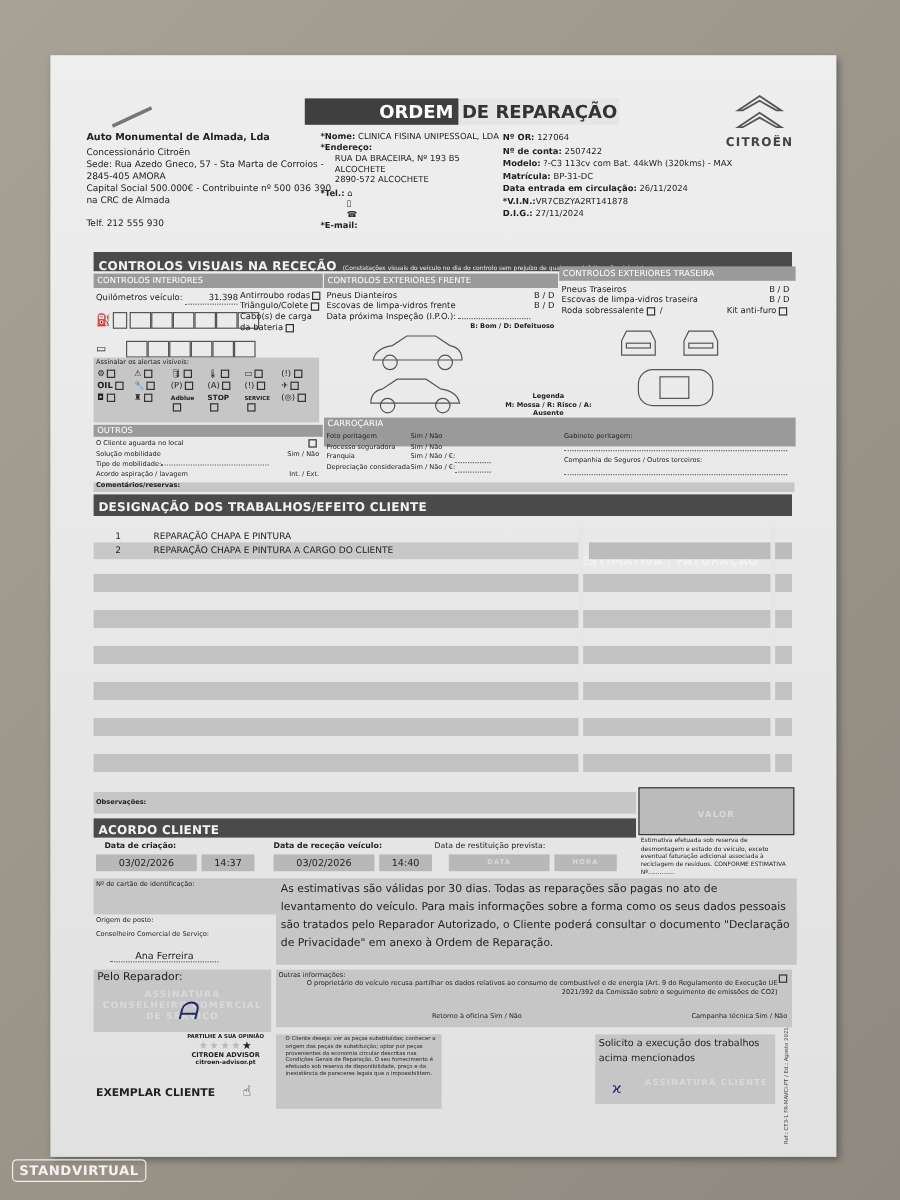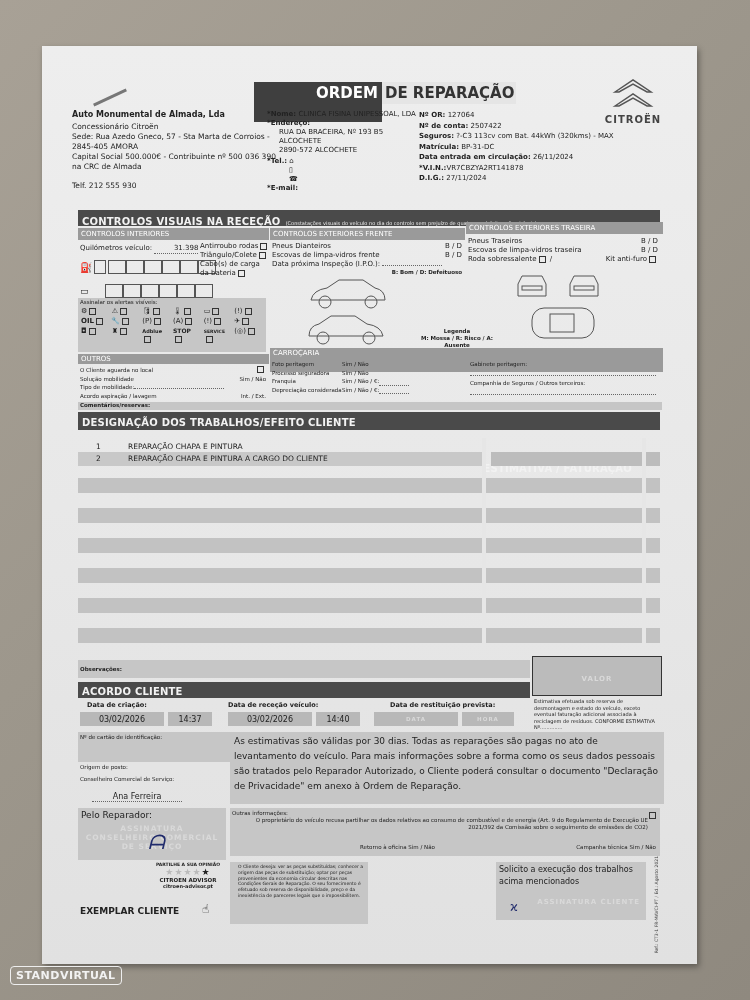--- a/index.html
+++ b/index.html
@@ -36,21 +36,21 @@
 
   <div class="abs company" style="left:30px;top:64px;width:210px;">
     <div class="name">Auto Monumental de Almada, Lda</div>
     <div style="margin-top:2px">Concessionário Citroën</div>
     <div>Sede: Rua Azedo Gneco, 57 - Sta Marta de Corroios - 2845-405 AMORA</div>
     <div>Capital Social 500.000€ - Contribuinte nº 500 036 390 na CRC de Almada</div>
     <div style="margin-top:9px">Telf. 212 555 930</div>
   </div>
 
   <div class="abs" style="left:212px;top:36px;width:262px;height:22px;background:#e5e5e5;">
-    <span class="title-dark" style="display:inline-block;font-size:15px;padding:2px 4px 20px 62px;">ORDEM</span><span style="font-size:15px;font-weight:bold;color:#333;margin-left:3px;">DE REPARAÇÃO</span>
+    <span class="title-dark" style="display:inline-block;font-size:15px;padding:2px 4px 2px 62px;">ORDEM</span><span style="font-size:15px;font-weight:bold;color:#333;margin-left:3px;">DE REPARAÇÃO</span>
   </div>
 
   <div class="abs" style="left:556px;top:30px;width:70px;text-align:center;">
     <svg width="44" height="36" viewBox="0 0 44 36">
       <path d="M4 16 L22 4 L40 16 L36 16 L22 8 L8 16Z" fill="none" stroke="#555" stroke-width="1.5"></path>
       <path d="M4 30 L22 18 L40 30 L36 30 L22 22 L8 30Z" fill="none" stroke="#555" stroke-width="1.5"></path>
     </svg>
     <div style="font-size:10px;font-weight:bold;letter-spacing:1px;color:#444;margin-top:-2px">CITROËN</div>
   </div>
 
@@ -62,21 +62,21 @@
     <div style="padding-left:12px">2890-572 ALCOCHETE</div>
     <div style="margin-top:2px"><b>*Tel.:</b> <span>⌂</span></div>
     <div style="padding-left:22px">▯</div>
     <div style="padding-left:22px">☎</div>
     <div><b>*E-mail:</b></div>
   </div>
 
   <div class="abs sm" style="left:377px;top:64px;width:230px;line-height:10.5px;">
     <div><b>Nº OR:</b> <span>127064</span></div>
     <div><b>Nº de conta:</b> <span>2507422</span></div>
-    <div><b>Seguros:</b> <span>?-C3 113cv com Bat. 44kWh (320kms) - MAX</span></div>
+    <div><b>Modelo:</b> <span>?-C3 113cv com Bat. 44kWh (320kms) - MAX</span></div>
     <div><b>Matrícula:</b> <span>BP-31-DC</span></div>
     <div><b>Data entrada em circulação:</b> <span>26/11/2024</span></div>
     <div><b>*V.I.N.:</b><span>VR7CBZYA2RT141878</span></div>
     <div><b>D.I.G.:</b> <span>27/11/2024</span></div>
   </div>
 
   <div class="abs bar" style="left:36px;top:164px;width:582px;height:16px;">
     <span class="hdr" style="margin-left:4px;">CONTROLOS VISUAIS NA RECEÇÃO</span>
     <span class="sub" style="font-size:5px;">(Constatações visuais do veículo no dia do controlo sem prejuízo de quaisquer defeitos não visíveis)</span>
   </div>
@@ -260,21 +260,21 @@
   <div class="abs" style="left:490px;top:610px;width:128px;height:38px;border:1px solid #333;background:#bbb;text-align:center;line-height:38px;">
     <span class="ghost" style="font-size:7px">VALOR</span>
   </div>
 
   <div class="abs bar" style="left:36px;top:636px;width:452px;height:16px;line-height:16px;">
     <span class="hdr" style="margin-left:4px;">ACORDO CLIENTE</span>
   </div>
 
   <div class="abs xs" style="left:45px;top:656px;font-weight:bold;font-size:6.5px;">Data de criação:</div>
   <div class="abs xs" style="left:186px;top:656px;font-weight:bold;font-size:6.5px;">Data de receção veículo:</div>
-  <div class="abs xs" style="left:348px;top:656px;font-weight:bold;font-size:6.5px;">Data de restituição prevista:</div>
+  <div class="abs xs" style="left:320px;top:656px;font-weight:normal;font-size:6.5px;">Data de restituição prevista:</div>
 
   <div class="abs cell val" style="left:38px;top:666px;width:84px;height:14px;line-height:16px;text-align:center;">03/02/2026</div>
   <div class="abs cell val" style="left:126px;top:666px;width:44px;height:14px;line-height:16px;text-align:center;">14:37</div>
   <div class="abs cell val" style="left:186px;top:666px;width:84px;height:14px;line-height:16px;text-align:center;">03/02/2026</div>
   <div class="abs cell val" style="left:274px;top:666px;width:44px;height:14px;line-height:16px;text-align:center;">14:40</div>
   <div class="abs cell ghost xs" style="left:332px;top:666px;width:84px;height:14px;line-height:14px;text-align:center;">DATA</div>
   <div class="abs cell ghost xs" style="left:420px;top:666px;width:52px;height:14px;line-height:14px;text-align:center;">HORA</div>
 
   <div class="abs xs" style="left:492px;top:652px;width:126px;font-size:5px;line-height:6.5px;">Estimativa efetuada sob reserva de desmontagem e estado do veículo, exceto eventual faturação adicional associada à reciclagem de resíduos. CONFORME ESTIMATIVA Nº..............</div>
 

